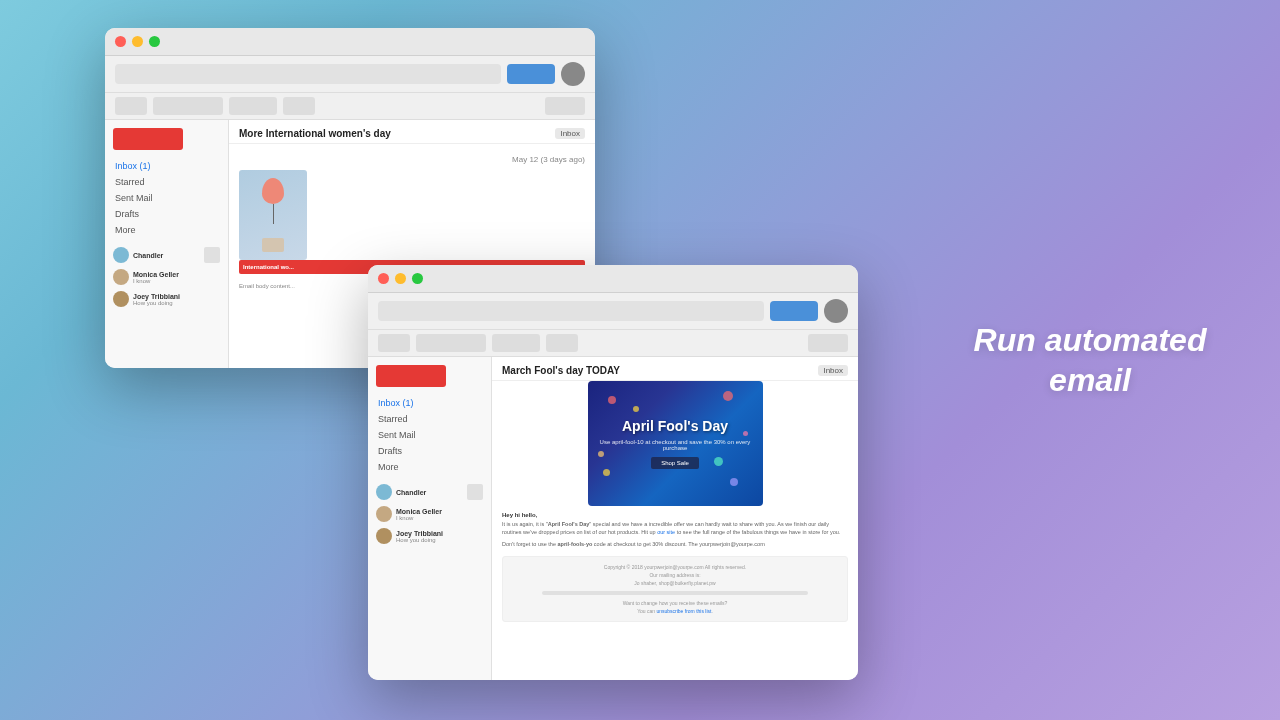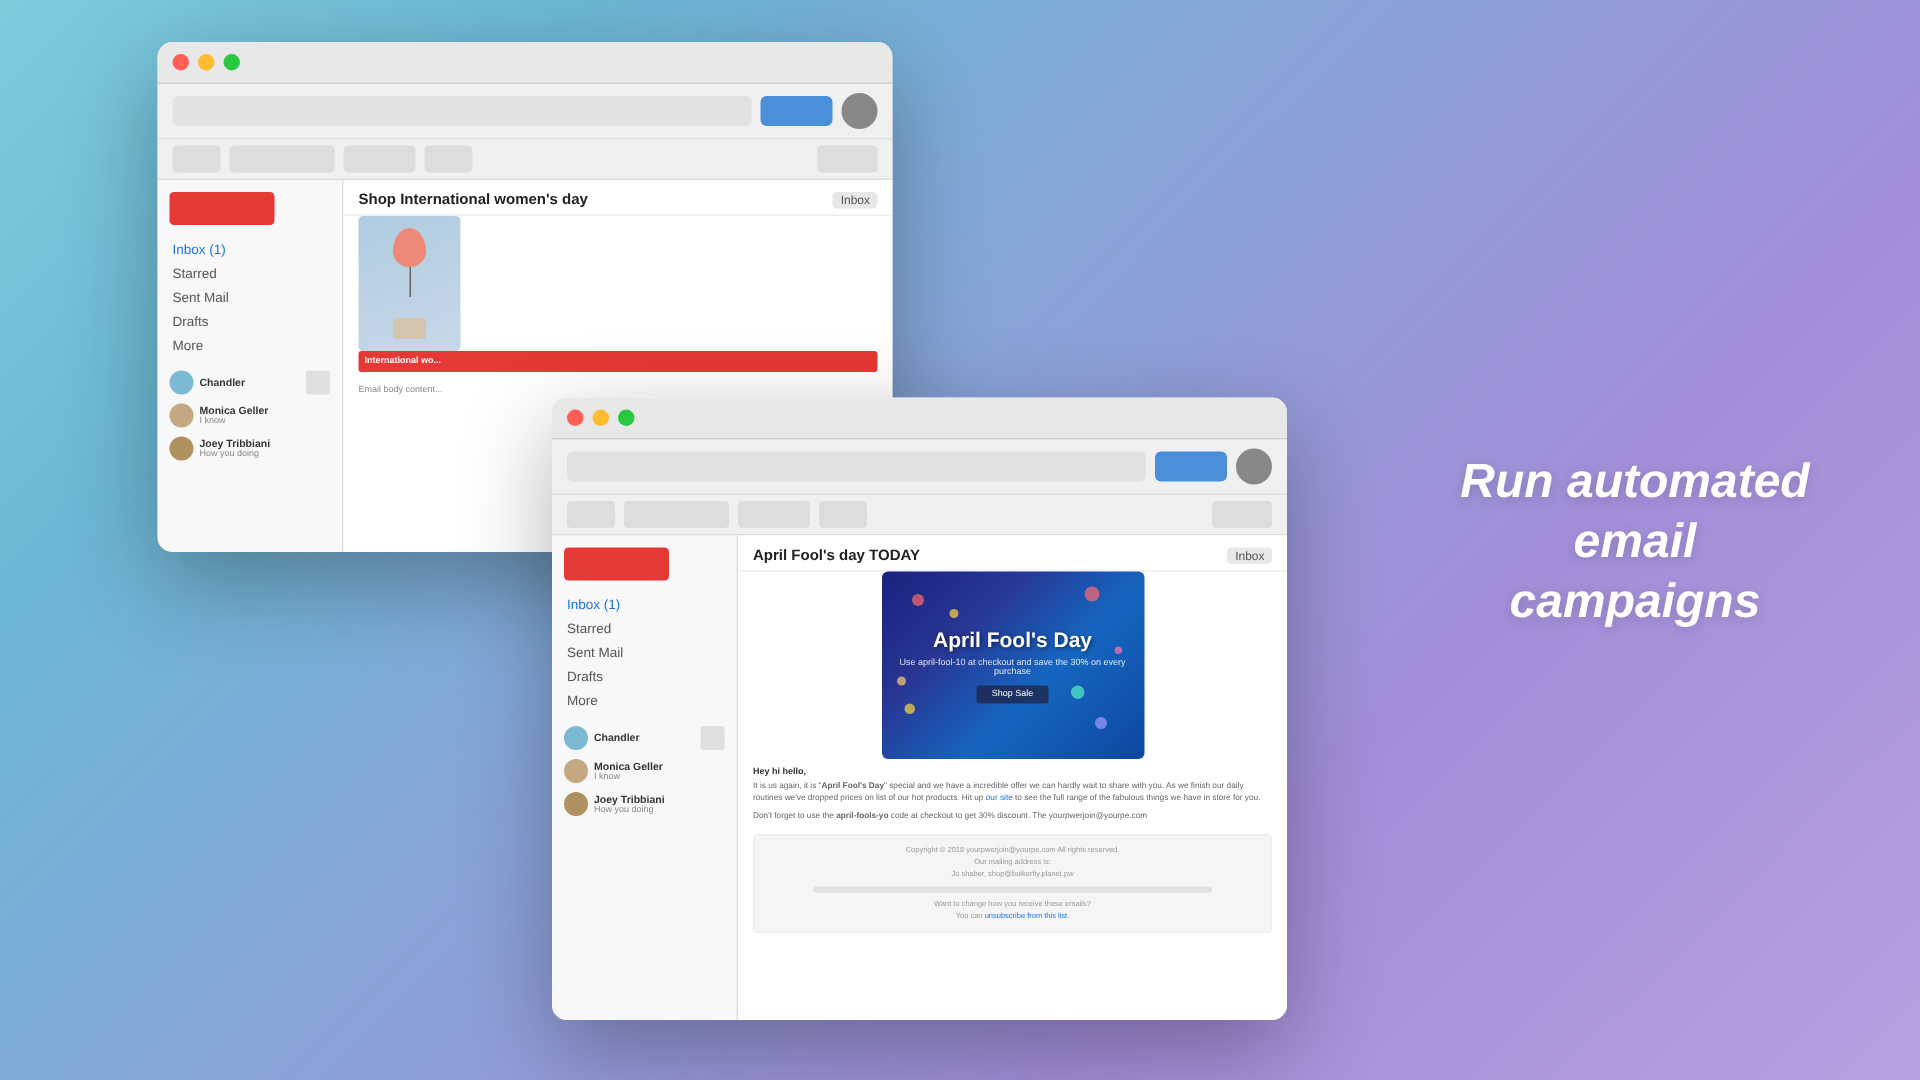--- a/index.html
+++ b/index.html
@@ -335,22 +335,25 @@
       <div class="sidebar-contact">
         <div class="contact-avatar" style="background:#b09060"></div>
         <div class="contact-info">
           <div class="contact-name">Joey Tribbiani</div>
           <div class="contact-preview">How you doing</div>
         </div>
       </div>
     </div>
     <div class="email-content">
       <div class="email-header">
-        <span class="email-subject">Shop International women's day</span>
+        <span class="email-subject">More International women's day</span>
         <span class="inbox-badge">Inbox</span>
+      </div>
+      <div style="padding:4px 10px;text-align:right">
+        <span class="email-date">May 12 (3 days ago)</span>
       </div>
       <div class="email-image-container">
         <div class="email-img-placeholder">
           <div class="balloon"></div>
           <div class="chair-shape"></div>
         </div>
         <div class="email-img-banner">
           <span class="email-img-banner-text">International wo...</span>
         </div>
         <div style="clear:both"></div>
@@ -404,21 +407,21 @@
       <div class="sidebar-contact">
         <div class="contact-avatar" style="background:#b09060"></div>
         <div class="contact-info">
           <div class="contact-name">Joey Tribbiani</div>
           <div class="contact-preview">How you doing</div>
         </div>
       </div>
     </div>
     <div class="email-content">
       <div class="email-header">
-        <span class="email-subject">April Fool's day TODAY</span>
+        <span class="email-subject">March Fool's day TODAY</span>
         <span class="inbox-badge">Inbox</span>
       </div>
 
       <div style="padding: 0 10px 6px; display:flex; justify-content:center">
         <div class="april-img">
 
           <div class="confetti-dot" style="width:8px;height:8px;background:#ff6b6b;top:15px;left:20px"></div>
           <div class="confetti-dot" style="width:6px;height:6px;background:#ffd93d;top:25px;left:45px"></div>
           <div class="confetti-dot" style="width:10px;height:10px;background:#ff6b6b;top:10px;right:30px"></div>
           <div class="confetti-dot" style="width:7px;height:7px;background:#ffd93d;bottom:30px;left:15px"></div>
@@ -453,15 +456,14 @@
           </div>
         </div>
       </div>
     </div>
   </div>
 </div>
 
 <div class="promo-text">
   <h2>
     <span>Run automated email</span><br>
-    <span>campaigns</span>
   </h2>
 </div>
 
 </body></html>

